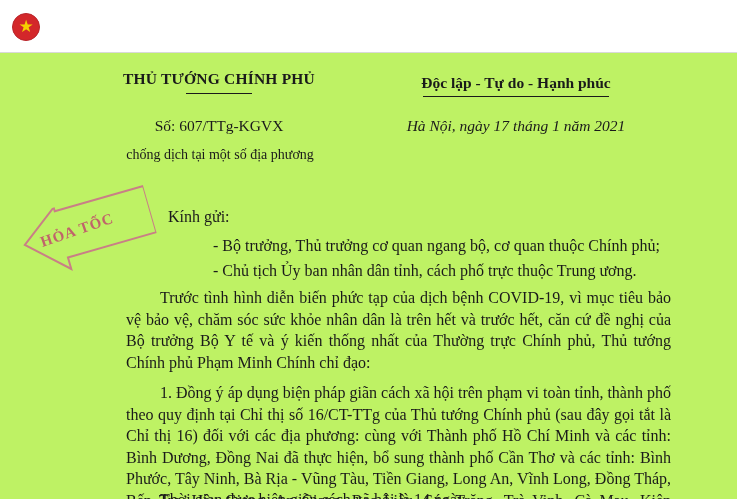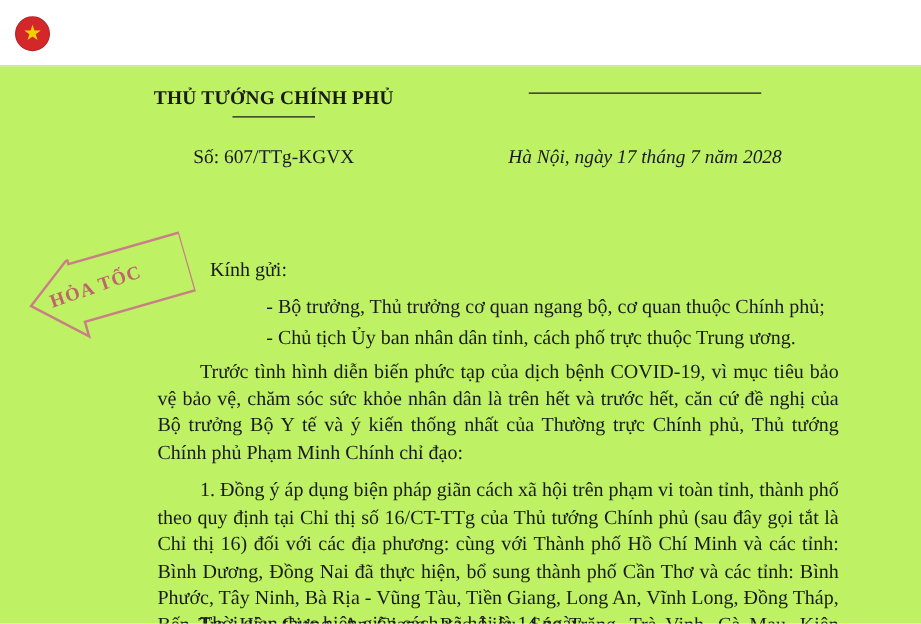--- a/index.html
+++ b/index.html
@@ -227,27 +227,29 @@
   <div class="topbar-rule"></div>
 
   <div class="sheet">
 
     <div class="head-left">
       <div class="h-line1 bold">THỦ TƯỚNG CHÍNH PHỦ</div>
       <div class="underline-short"></div>
     </div>
 
     <div class="head-right">
+      <div class="h-sub bold">Độc lập - Tự do - Hạnh phúc</div>
       <div class="underline-mid"></div>
     </div>
 
     <div class="so-hieu">Số: 607/TTg-KGVX</div>
-    <div class="place-date">Hà Nội, ngày 17 tháng 7 năm 2028</div>
+    <div class="place-date">Hà Nội, ngày 17 tháng 1 năm 2021</div>
 
     <div class="vv">
+      <div>chống dịch tại một số địa phương</div>
     </div>
 
     <div class="stamp">
       <svg width="132" height="68" viewBox="0 0 132 68">
         <polygon points="40,4 132,4 132,52 40,52 40,64 2,28 40,0" fill="none" stroke="#c97f86" stroke-width="2"></polygon>
       </svg>
       <div class="stamp-text">HỎA TỐC</div>
     </div>
 
     <div class="kinh-gui">Kính gửi:</div>

